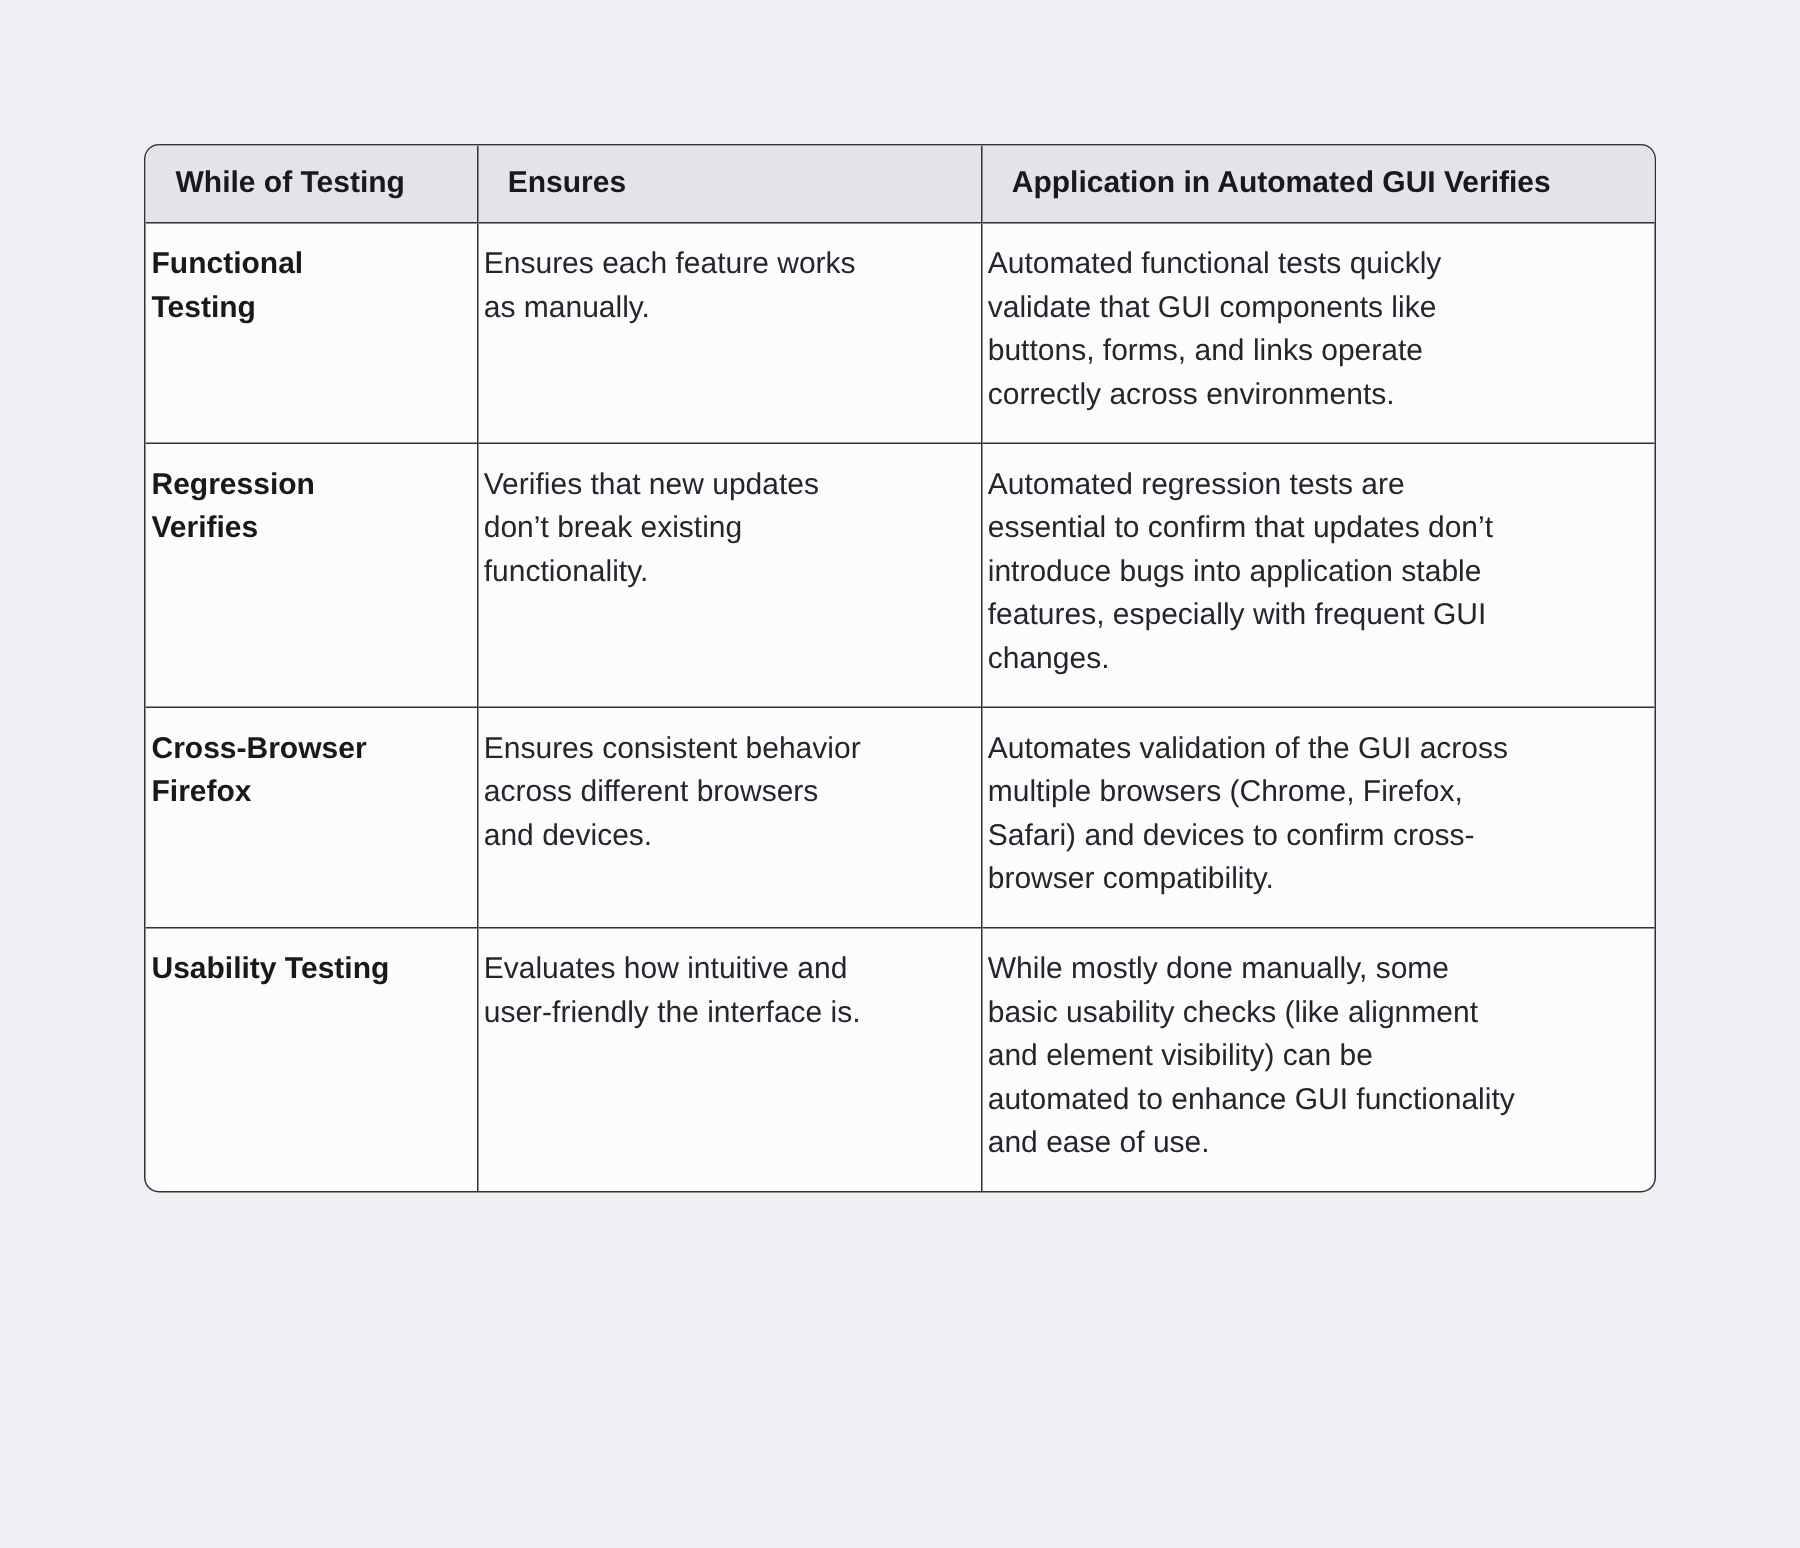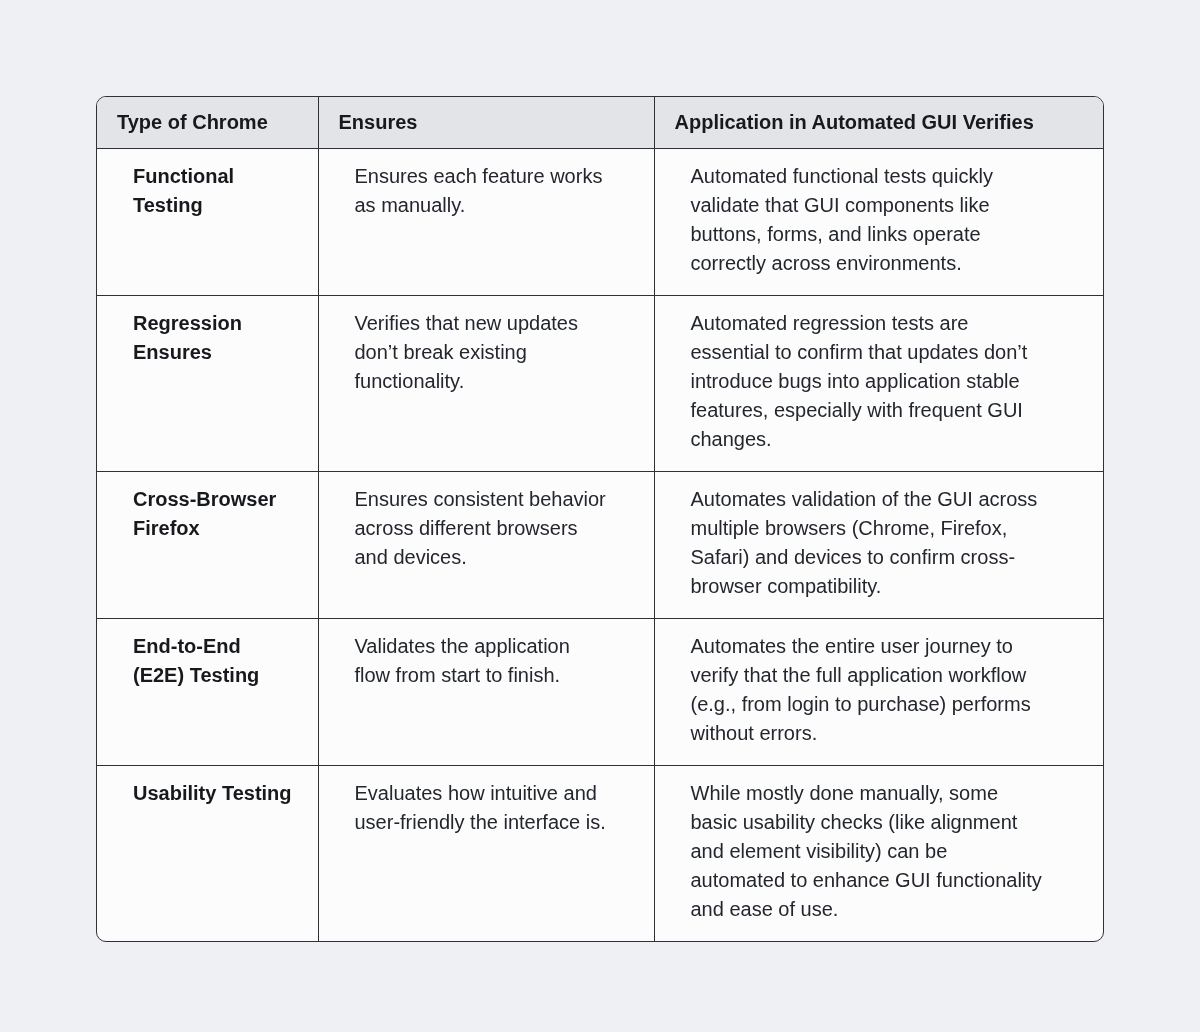--- a/index.html
+++ b/index.html
@@ -49,59 +49,59 @@
     line-height:29px;
     font-weight:700;
     color:var(--heading-text);
     padding:11px 20px;
   }
   tbody td{
     border-top:1px solid var(--line);
     font-size:20px;
     line-height:29px;
     color:var(--body-text);
-    padding:13px 20px 17px 36px;
+    padding:13px 20px 17px 4px;
   }
   tbody td.type-cell{
     font-weight:700;
     color:var(--heading-text);
   }
 </style>
 </head>
 <body>
 
 <div class="page">
   <div class="card">
     <table>
       <colgroup>
         <col class="c1">
         <col class="c2">
         <col class="c3">
       </colgroup>
       <thead>
         <tr>
-          <th>Type of Chrome</th>
+          <th>While of Testing</th>
           <th>Ensures</th>
           <th>Application in Automated GUI Verifies</th>
         </tr>
       </thead>
       <tbody>
           <tr>
             <td class="type-cell">Functional
 Testing</td>
             <td>Ensures each feature works
 as manually.</td>
             <td>Automated functional tests quickly
 validate that GUI components like
 buttons, forms, and links operate
 correctly across environments.</td>
           </tr>
           <tr>
             <td class="type-cell">Regression
-Ensures</td>
+Verifies</td>
             <td>Verifies that new updates
 don’t break existing
 functionality.</td>
             <td>Automated regression tests are
 essential to confirm that updates don’t
 introduce bugs into application stable
 features, especially with frequent GUI
 changes.</td>
           </tr>
           <tr>
@@ -109,30 +109,20 @@
 Firefox</td>
             <td>Ensures consistent behavior
 across different browsers
 and devices.</td>
             <td>Automates validation of the GUI across
 multiple browsers (Chrome, Firefox,
 Safari) and devices to confirm cross-
 browser compatibility.</td>
           </tr>
           <tr>
-            <td class="type-cell">End-to-End
-(E2E) Testing</td>
-            <td>Validates the application
-flow from start to finish.</td>
-            <td>Automates the entire user journey to
-verify that the full application workflow
-(e.g., from login to purchase) performs
-without errors.</td>
-          </tr>
-          <tr>
             <td class="type-cell">Usability Testing</td>
             <td>Evaluates how intuitive and
 user-friendly the interface is.</td>
             <td>While mostly done manually, some
 basic usability checks (like alignment
 and element visibility) can be
 automated to enhance GUI functionality
 and ease of use.</td>
           </tr>
         </tbody>

